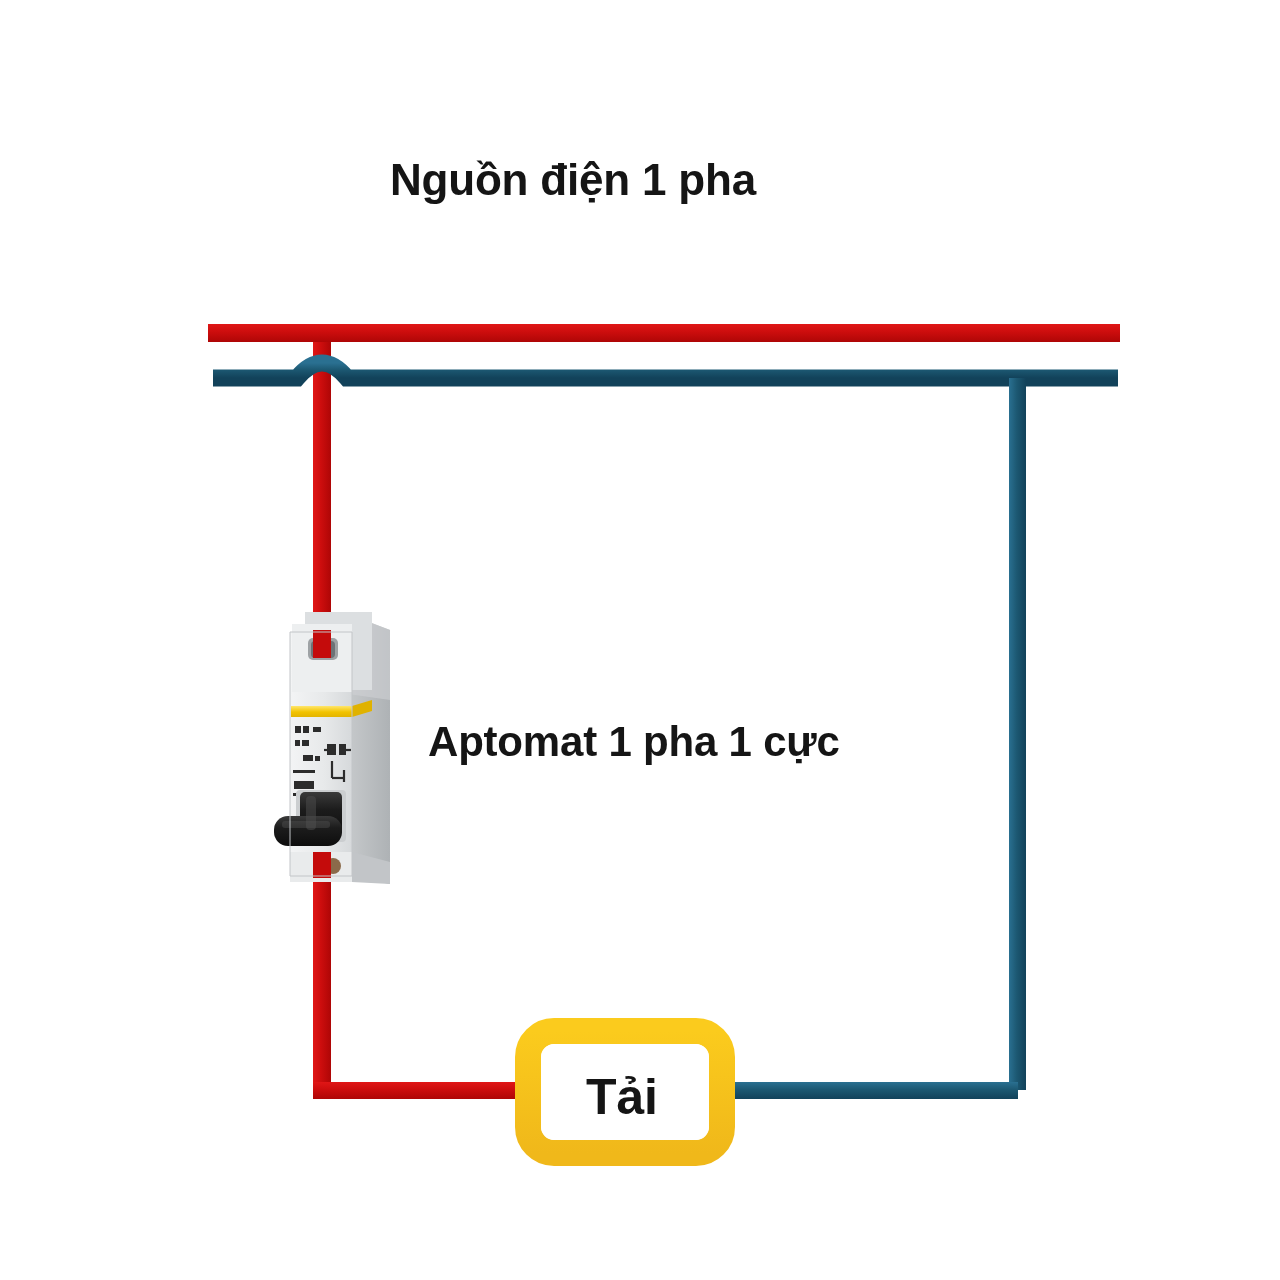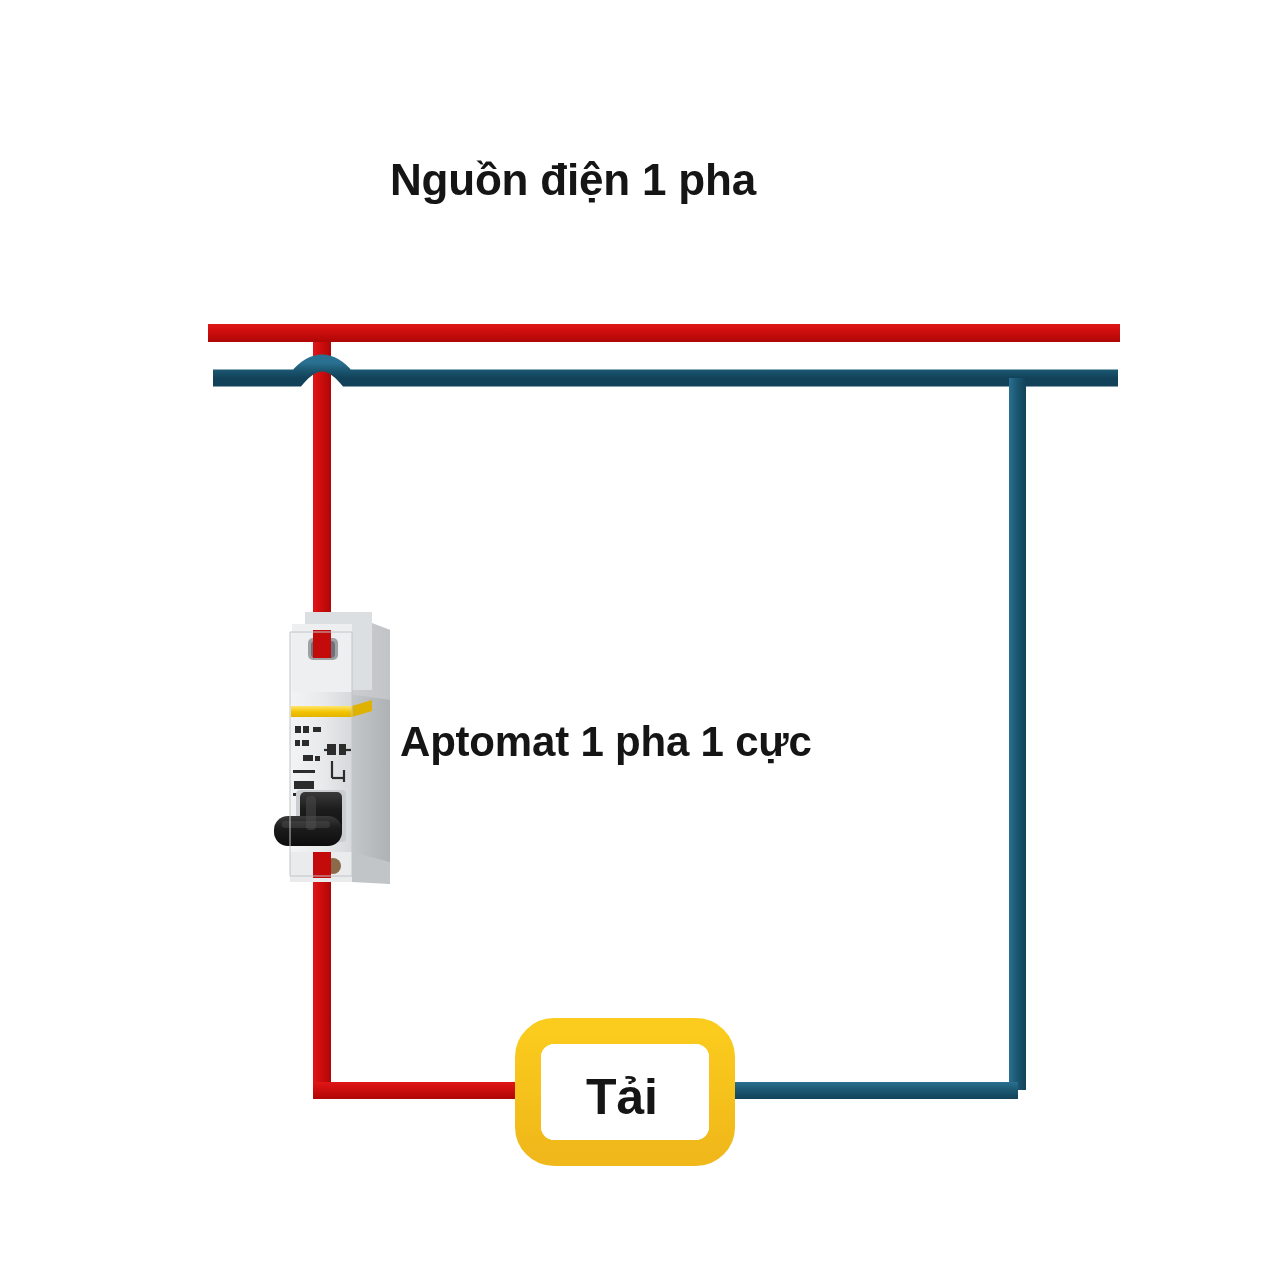--- a/index.html
+++ b/index.html
@@ -31,21 +31,21 @@
     font-weight: bold;
     white-space: nowrap;
     letter-spacing: -0.2px;
   }
   #source-label {
     left: 390px;
     top: 155px;
     font-size: 44px;
   }
   #breaker-label {
-    left: 400px;
+    left: 428px;
     top: 718px;
     font-size: 42px;
   }
   #load-label {
     left: 586px;
     top: 1068px;
     font-size: 50px;
   }
 </style>
 </head>

